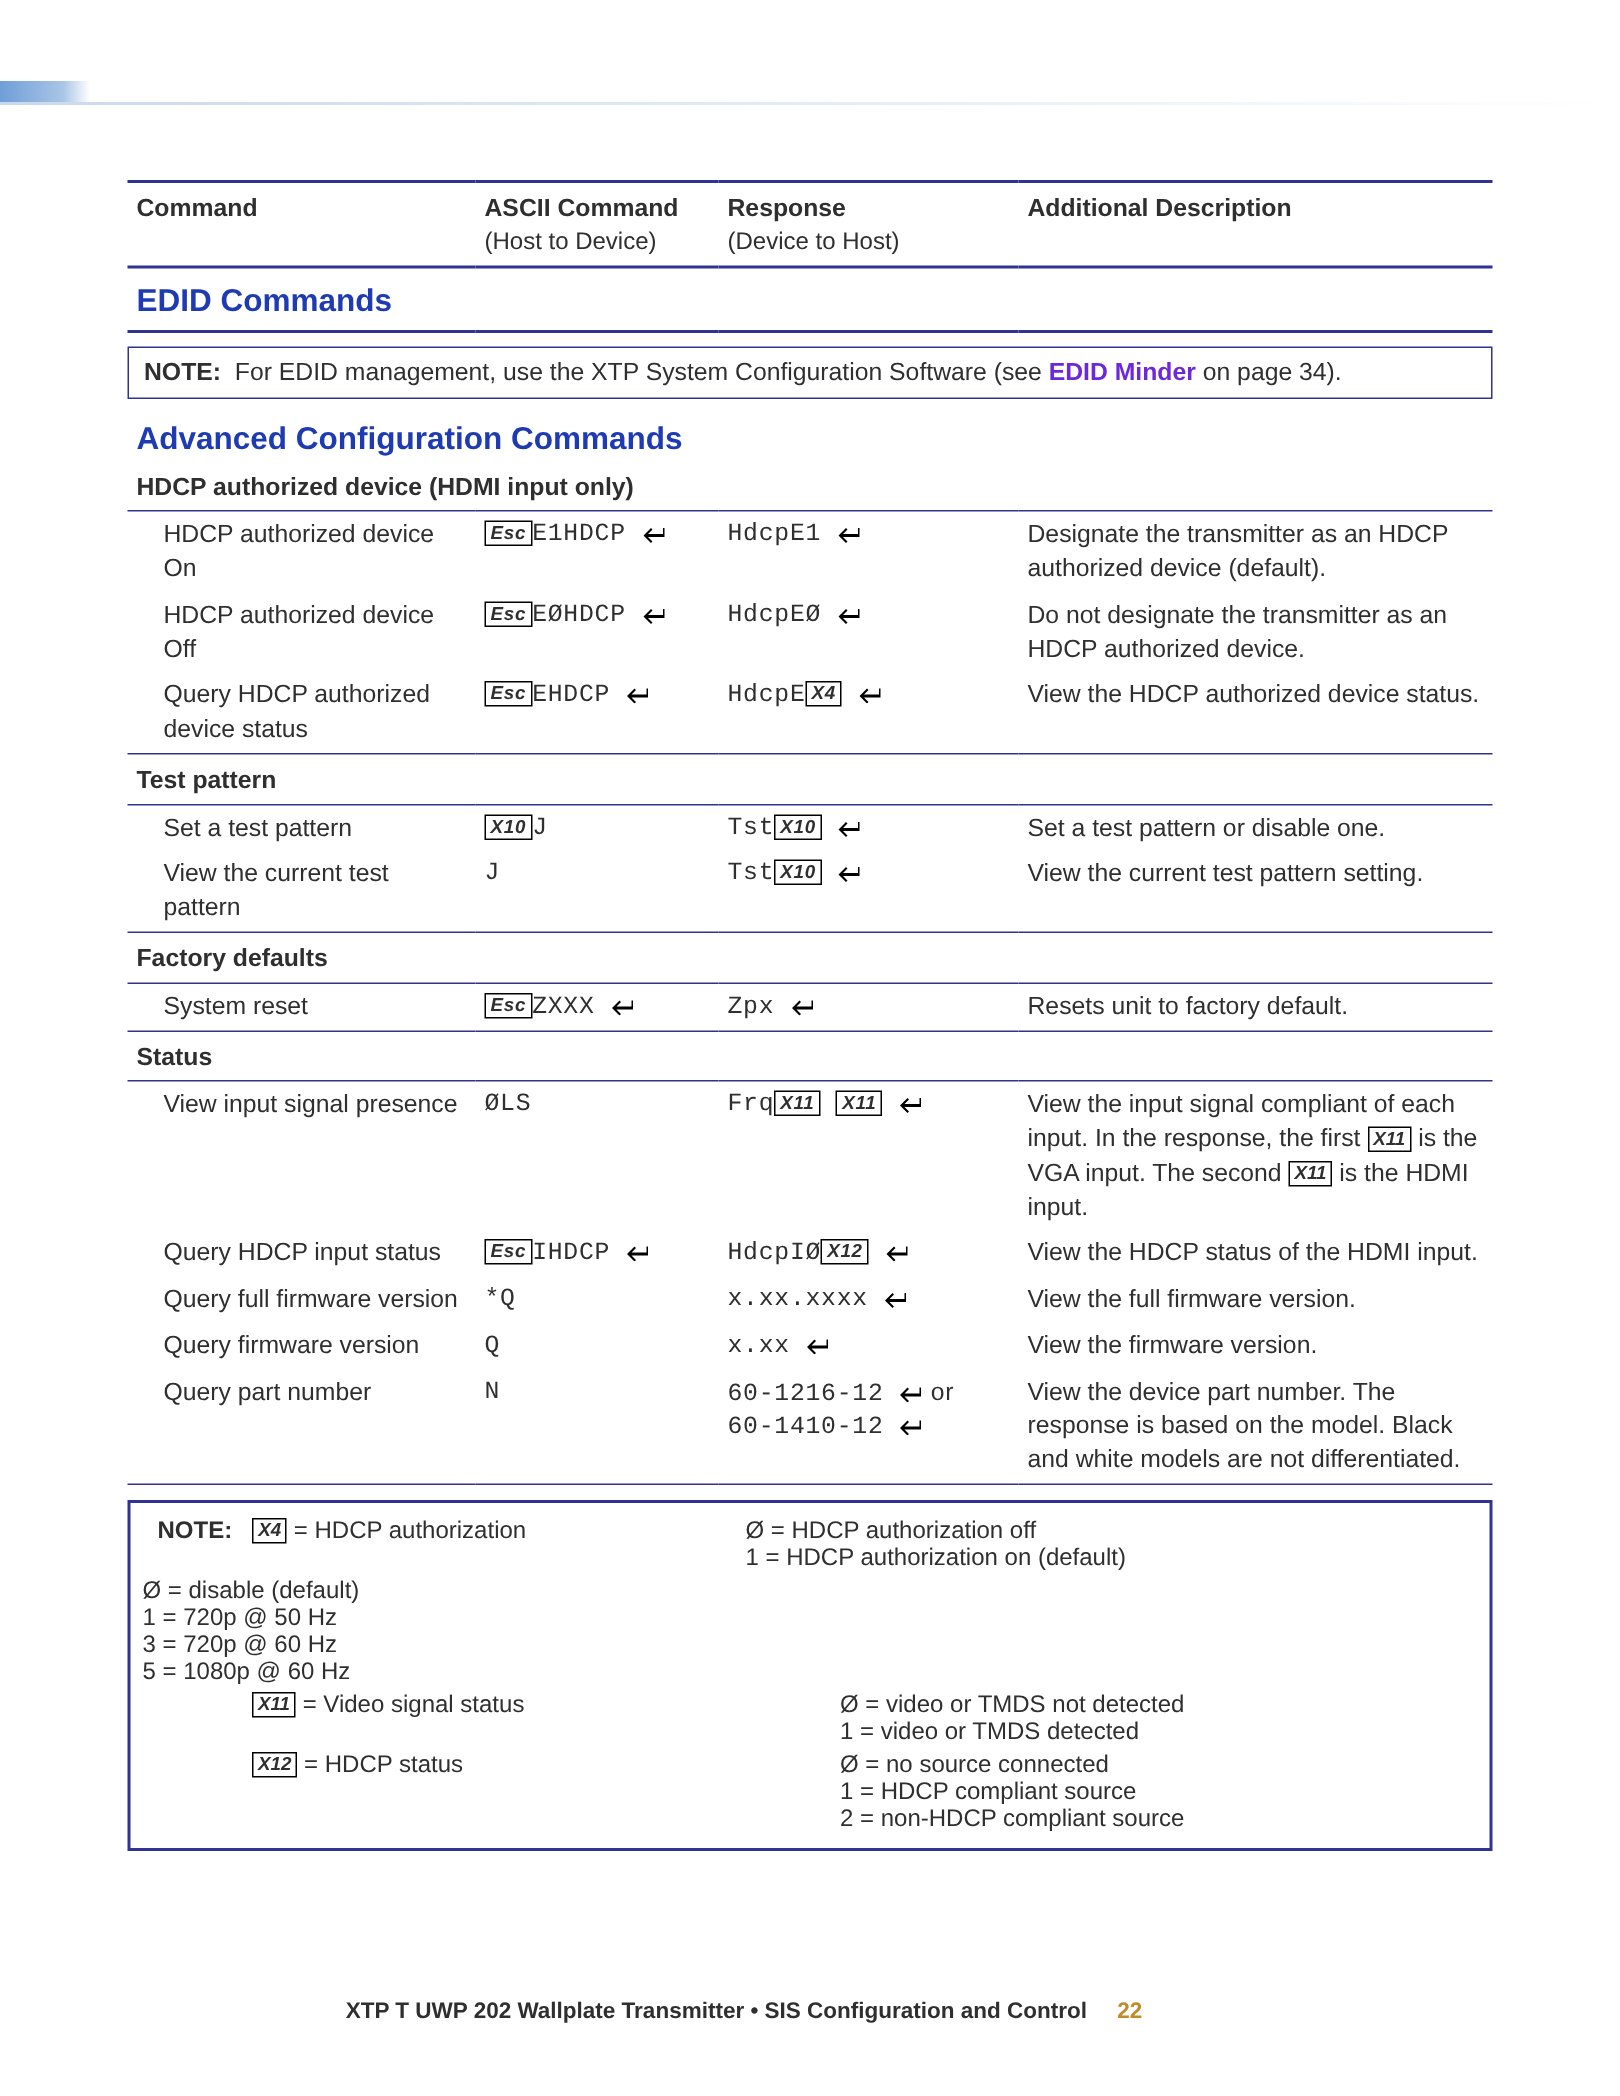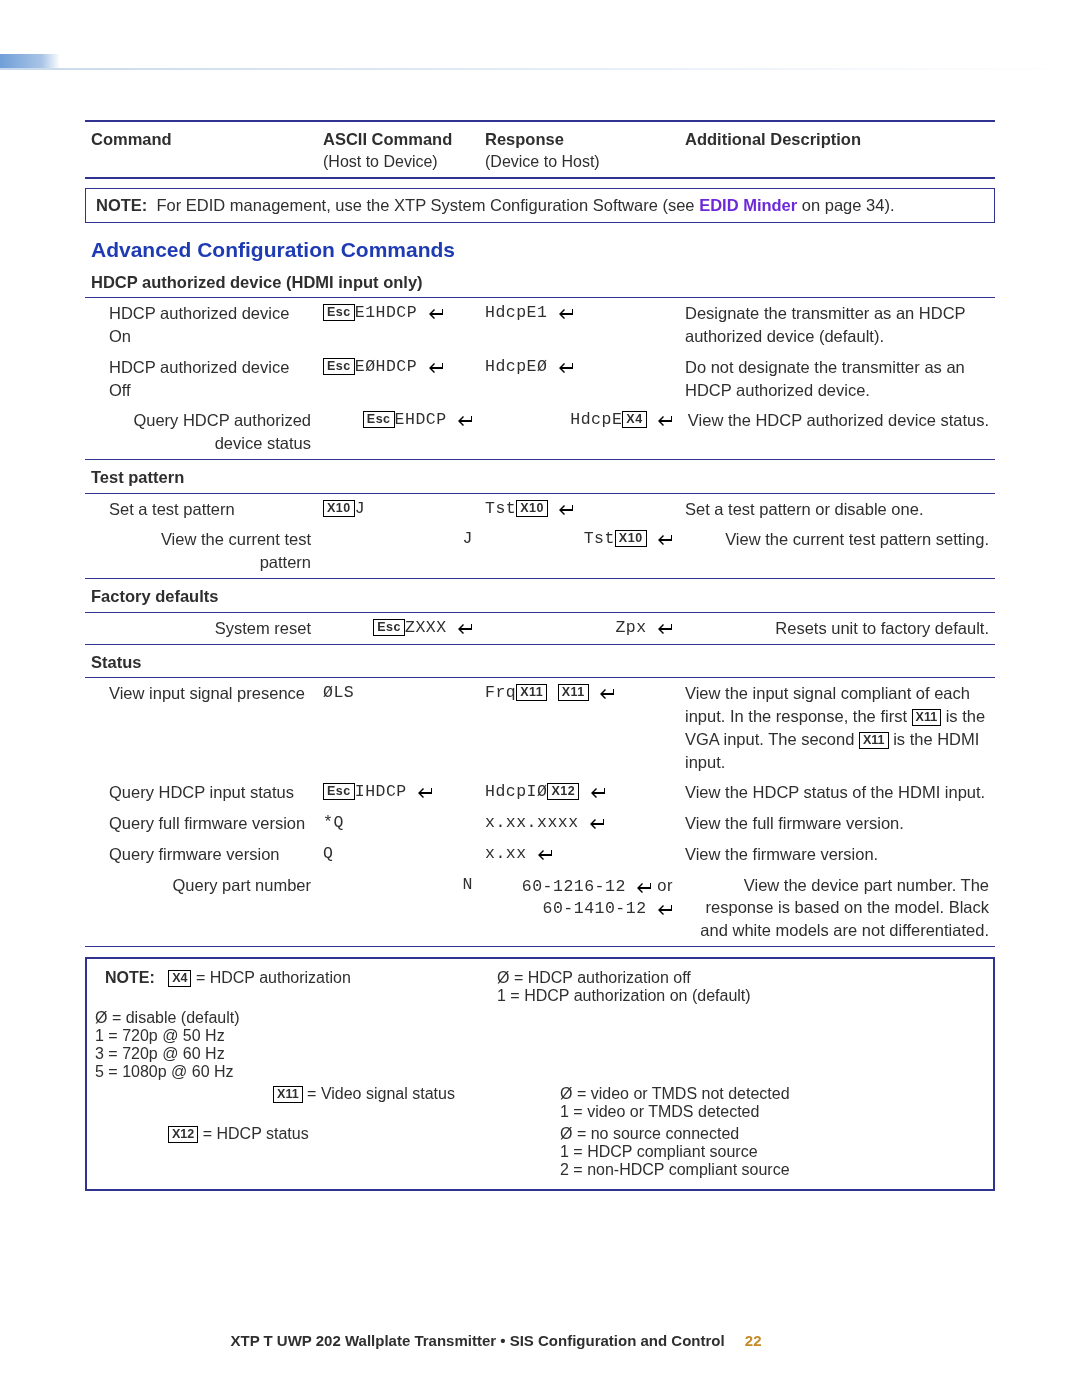--- a/index.html
+++ b/index.html
@@ -7,28 +7,28 @@
   .topbar { position:absolute; left:0; top:54px; width:60px; height:14px; background:linear-gradient(90deg,#6f9ed8,#a9c5e6 70%,#fff); }
   .topbar2 { position:absolute; left:0; top:68px; width:1080px; height:2px; background:linear-gradient(90deg,rgba(120,160,210,.4),rgba(255,255,255,0)); }
 
   .tbl { width:100%; border-collapse:collapse; margin-top:60px; }
   .tbl td, .tbl th { vertical-align:top; padding:4px 6px 4px 6px; line-height:1.38; font-size:16.5px; }
   .hdr td { border-top:2px solid #30338f; border-bottom:2px solid #30338f; font-weight:bold; padding-top:6px; padding-bottom:4px; }
   .hdr .sub { font-weight:normal; font-size:16px; display:block; }
 
   .bluehead td { color:#1f3bb3; font-weight:bold; font-size:21px; border-bottom:2px solid #30338f; padding-top:8px; padding-bottom:4px; }
   .subhead td { font-weight:bold; border-bottom:1.5px solid #30338f; padding-top:6px; padding-bottom:4px; }
-  .sep td    { border-bottom:1.5px solid #30338f;text-align:right; }
+  .sep td    { border-bottom:1.5px solid #30338f; }
 
   .notebox { border:1.5px solid #30338f; margin:5px 0; padding:5px 10px; }
   .notebox b { font-weight:bold; }
   .notelink { color:#6d28d9; font-weight:bold; }
 
   .mono { font-family:"Courier New",Courier,monospace; font-size:15.5px; letter-spacing:.5px; }
-  .key  { display:inline-block; border:1.3px solid #000; font-family:"Helvetica Neue",Helvetica,Arial,sans-serif; font-size:12.5px; font-weight:bold; padding:0 3px; line-height:1.2; vertical-align:1px; }
+  .key  { display:inline-block; border:1.3px solid #000; font-family:"Helvetica Neue",Helvetica,Arial,sans-serif; font-size:12.5px; font-weight:bold; padding:0 3px; line-height:1.2; vertical-align:1px;font-style:italic; }
 
   .cmdrow td:first-child { padding-left:24px; }
 
   .legend { border:2px solid #30338f; margin-top:10px; padding:6px 8px 10px 8px; }
   .legend-row { display:flex; }
   .legend-left  { width:392px; padding-left:10px; padding-top:4px; }
   .legend-right { flex:1; padding-top:4px; }
   .legend .lbl { font-weight:bold; }
 
   .footer { position:absolute; left:0; bottom:48px; width:1080px; text-align:center; font-size:15px; font-weight:bold; padding-right:88px; box-sizing:border-box; }
@@ -52,20 +52,23 @@
       </colgroup>
 
     <tbody>
         <tr class="hdr">
       <td>Command</td>
       <td><span>ASCII Command</span><span class="sub">(Host to Device)</span></td>
       <td><span>Response</span><span class="sub">(Device to Host)</span></td>
       <td>Additional Description</td>
     </tr>
 
+    <tr class="bluehead">
+          <td colspan="4">EDID Commands</td>
+        </tr>
 
     <tr>
           <td colspan="4" style="padding:4px 0 0 0;">
       <div class="notebox">
         <b>NOTE:</b>&nbsp;
         <span>
           <span>For EDID management, use the XTP System Configuration Software (see </span><span class="notelink">EDID Minder</span><span> on page 34).</span>
         </span>
       </div>
     </td>
@@ -199,21 +202,21 @@
   <div class="legend">
     <div class="legend-row">
       <div class="legend-left"><span class="lbl">NOTE:</span>&nbsp;&nbsp;
         <span class="key">X4</span> <span>= HDCP authorization</span></div>
       <div class="legend-right"><span>Ø = HDCP authorization off</span><br><span>1 = HDCP authorization on (default)</span></div>
     </div>
     <div class="legend-row">
       <div class="legend-right"><span>Ø = disable (default)</span><br><span>1 = 720p @ 50 Hz</span><br><span>3 = 720p @ 60 Hz</span><br><span>5 = 1080p @ 60 Hz</span></div>
     </div>
     <div class="legend-row">
-      <div class="legend-left" style="padding-left:73px;text-align:center;"><span class="key">X11</span> <span>= Video signal status</span></div>
+      <div class="legend-left" style="padding-left:73px;"><span class="key">X11</span> <span>= Video signal status</span></div>
       <div class="legend-right"><span>Ø = video or TMDS not detected</span><br><span>1 = video or TMDS detected</span></div>
     </div>
     <div class="legend-row">
       <div class="legend-left" style="padding-left:73px;"><span class="key">X12</span> <span>= HDCP status</span></div>
       <div class="legend-right"><span>Ø = no source connected</span><br><span>1 = HDCP compliant source</span><br><span>2 = non-HDCP compliant source</span></div>
     </div>
   </div>
 
   <div class="footer">
     <span>XTP T UWP 202 Wallplate Transmitter • SIS Configuration and Control</span>

